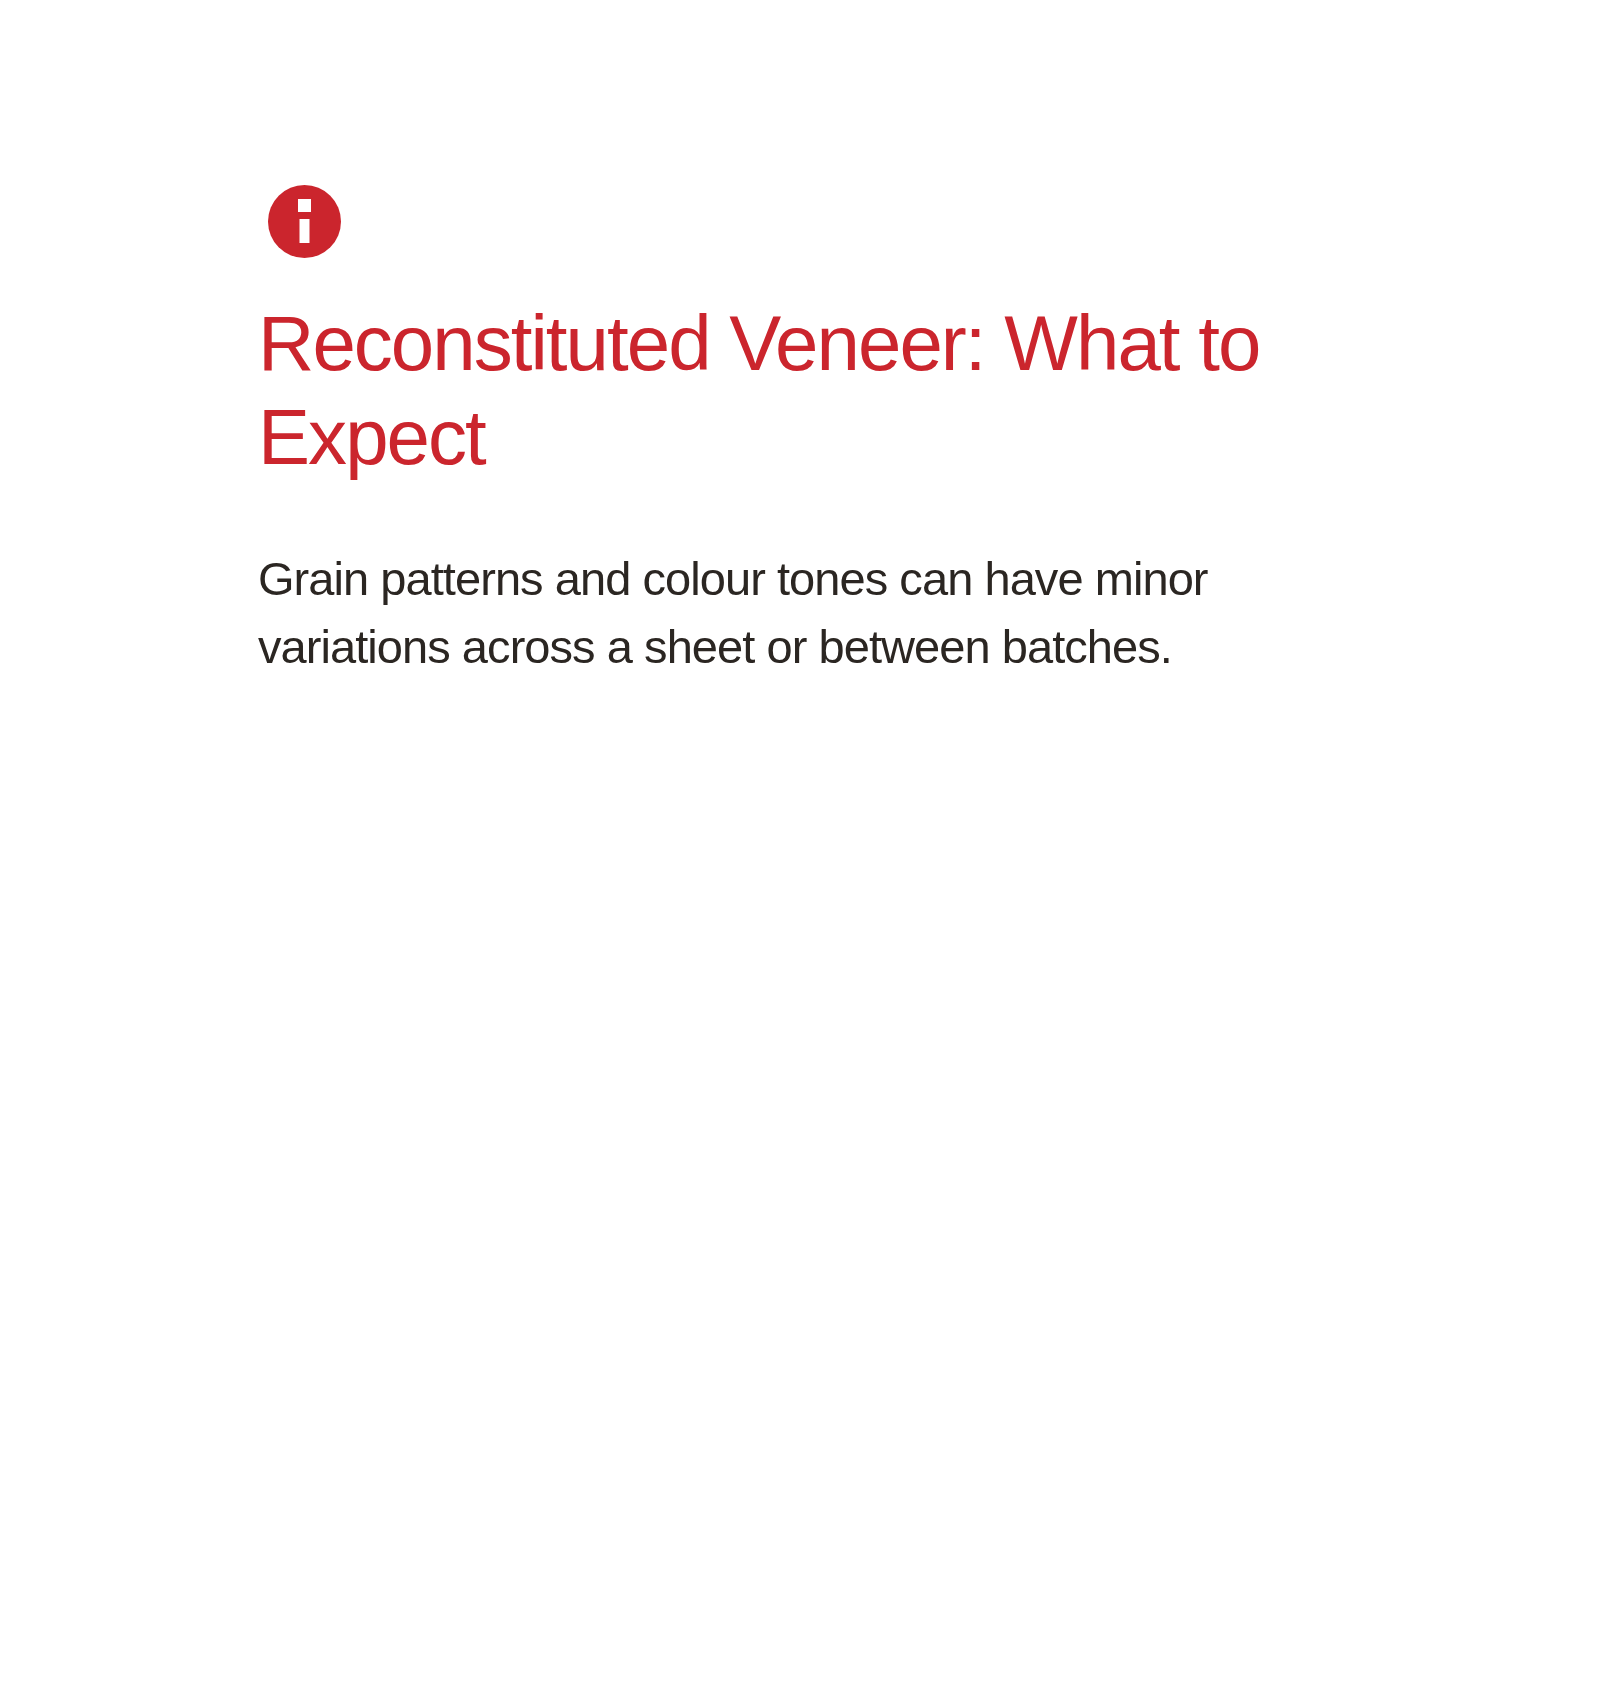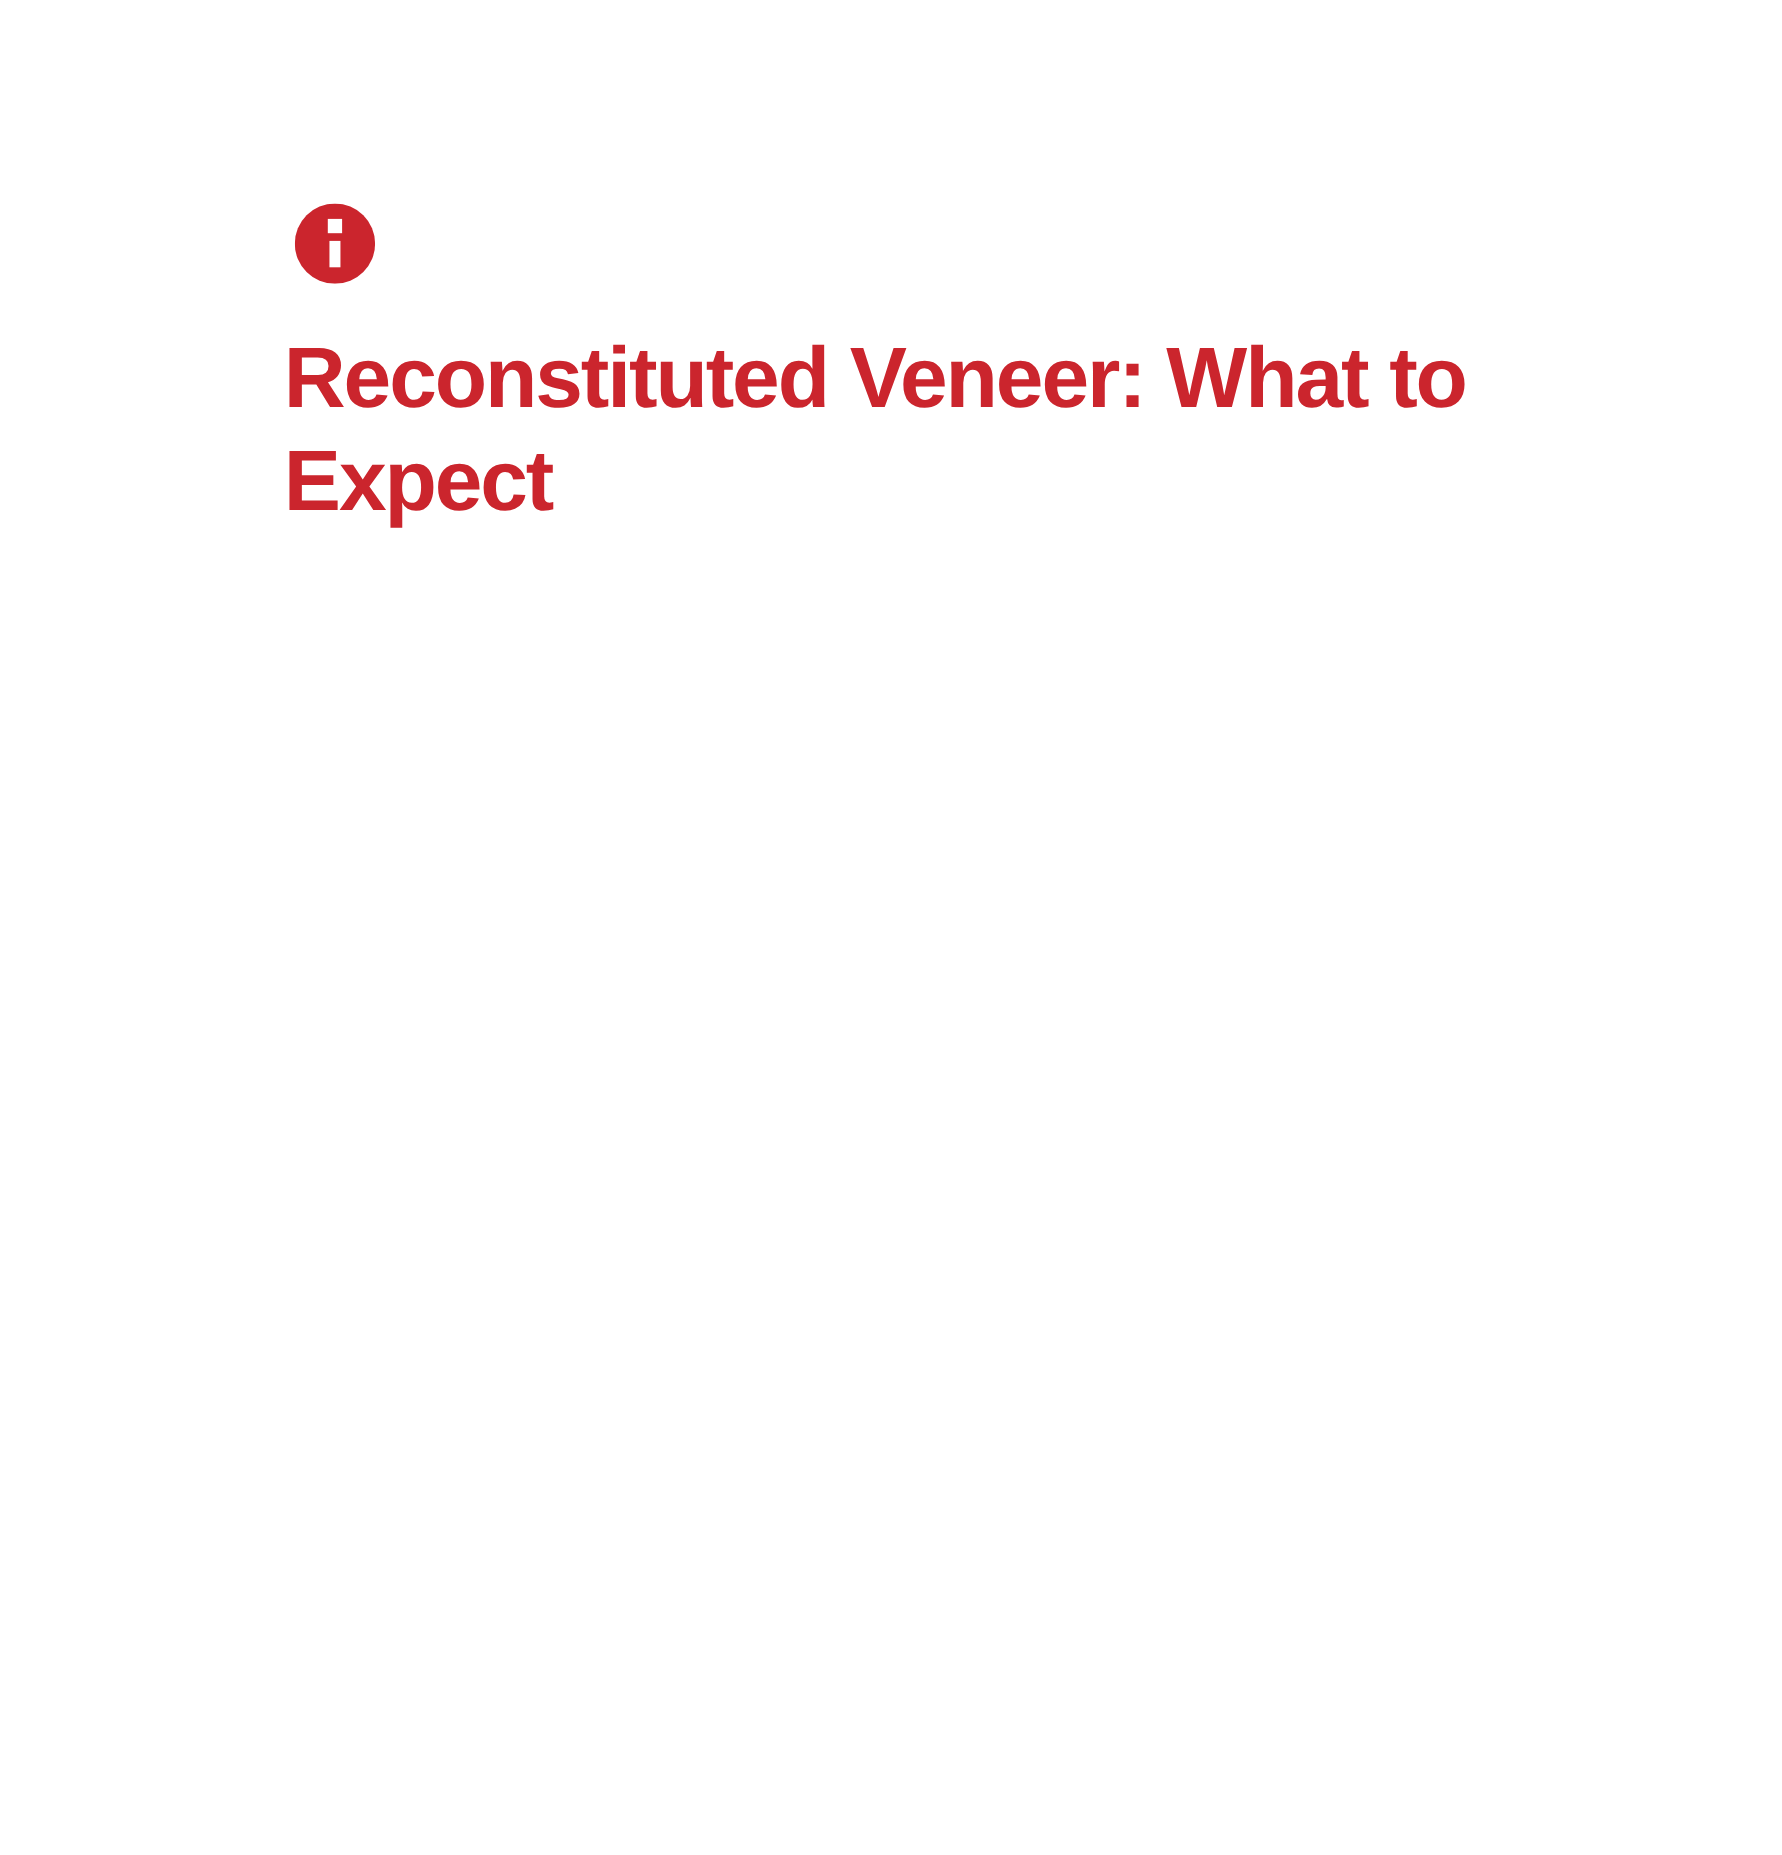--- a/index.html
+++ b/index.html
@@ -23,21 +23,21 @@
     height: 73px;
   }
   .section-heading {
     position: absolute;
     left: 258px;
     top: 296px;
     width: 1200px;
     margin: 0;
     font-size: 78px;
     line-height: 94px;
-    font-weight: 700;
+    font-weight: 400;
     letter-spacing: -0.025em;
     color: #CB252D;
     white-space: pre-line;
   }
   .body-copy {
     position: absolute;
     left: 258px;
     top: 545px;
     width: 1200px;
     color: #2B2622;
@@ -61,15 +61,17 @@
       <circle cx="36.5" cy="36.5" r="36.5" fill="#CB252D"></circle>
       <rect x="30" y="14" width="13" height="13" fill="#ffffff"></rect>
       <rect x="31.5" y="34" width="10" height="24" fill="#ffffff"></rect>
     </svg>
   </span>
 
   <h2 class="section-heading">Reconstituted Veneer: What to
 Expect</h2>
 
   <div class="body-copy">
+    <p>Grain patterns and colour tones can have minor
+variations across a sheet or between batches.</p>
   </div>
 
 </div>
 
 </body></html>

